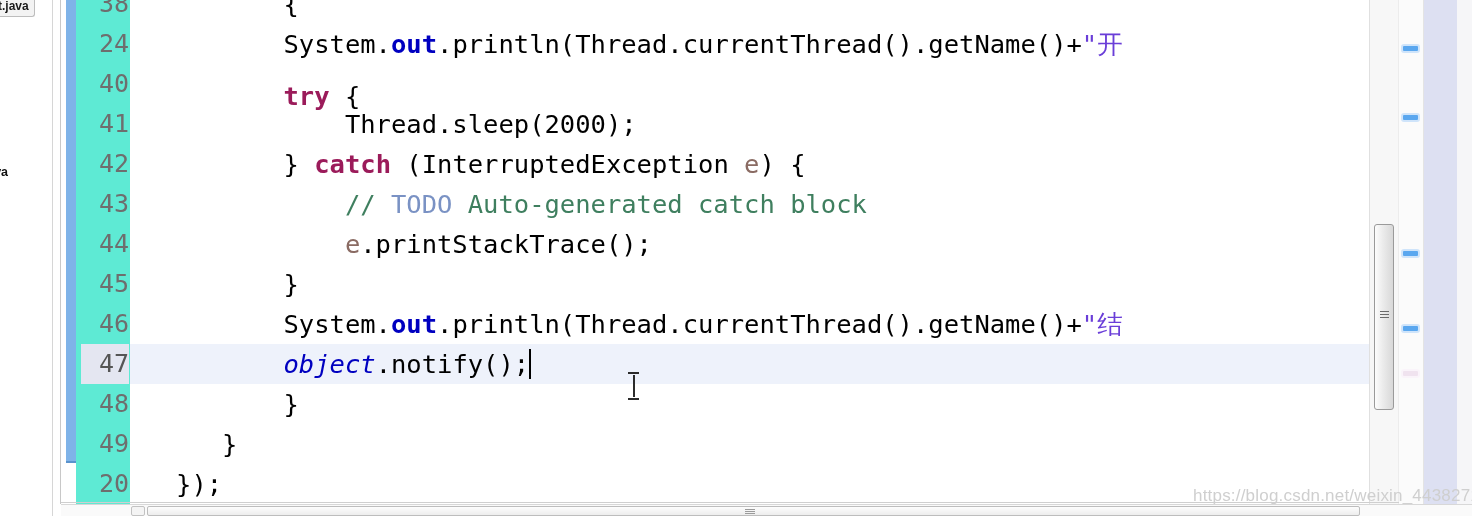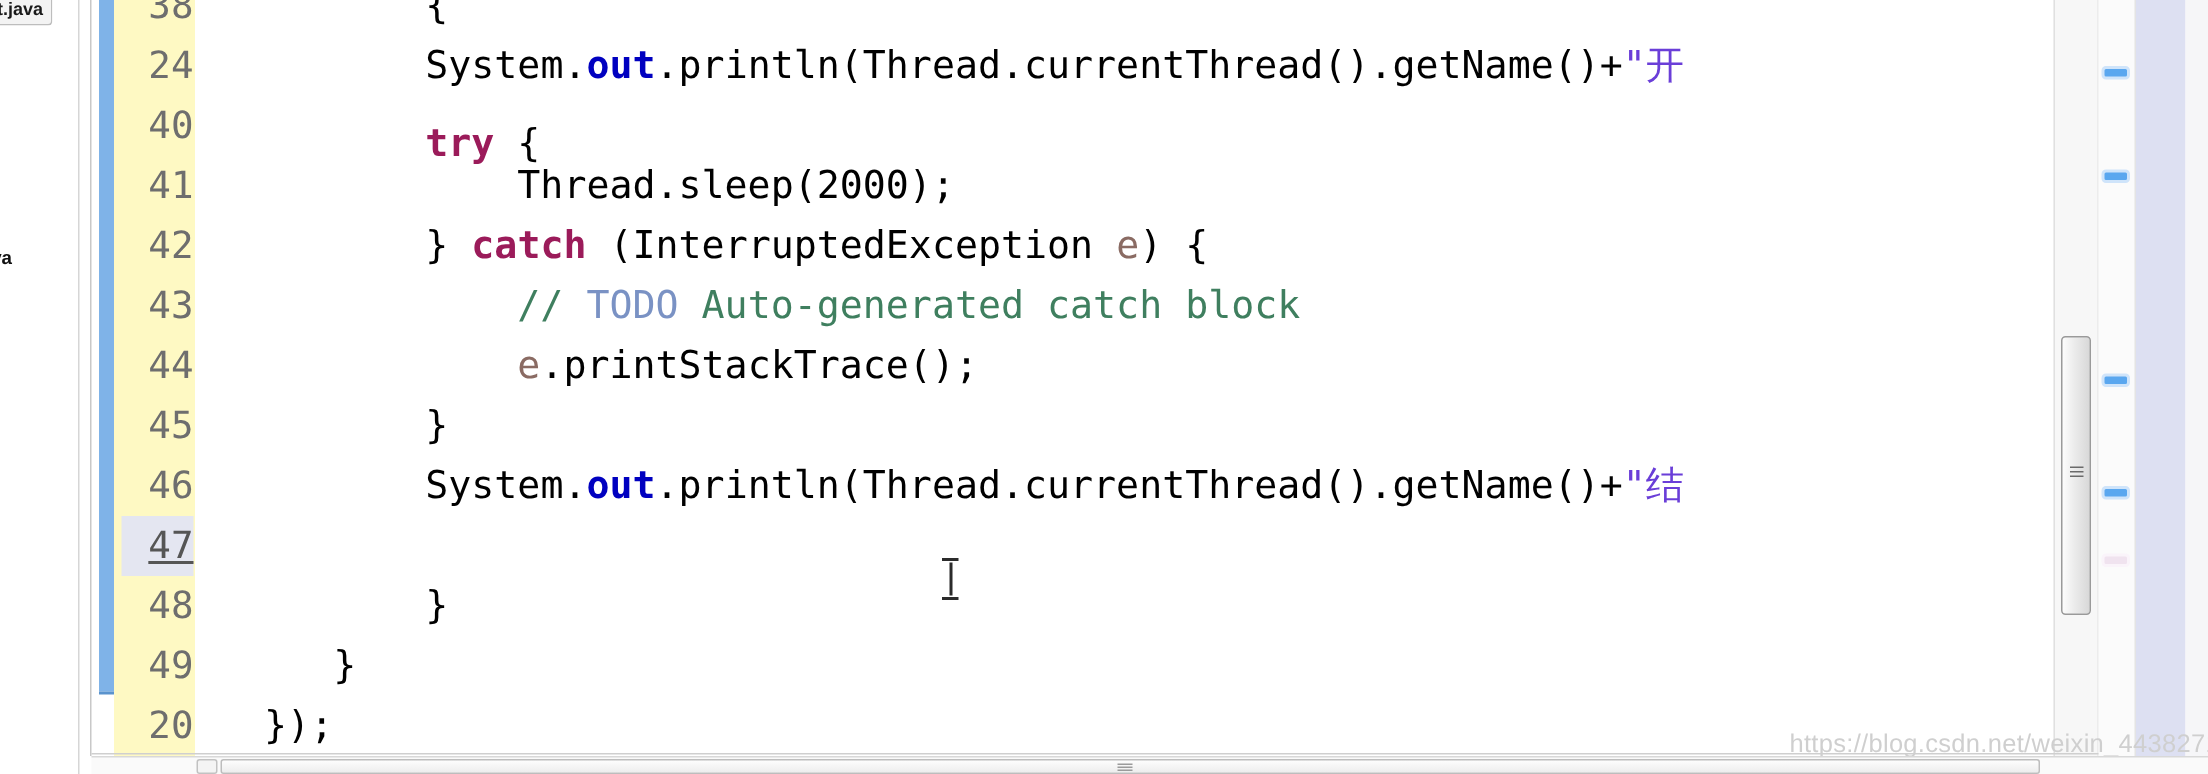--- a/index.html
+++ b/index.html
@@ -32,28 +32,28 @@
   
   .changebar {
     position:absolute; left:66px; top:0; width:10px; height:461px;
     background:#7fb3e8;
   }
   .changebar-cap { position:absolute; left:66px; top:461px; width:10px; height:2px; background:#5a93cd; }
 
   
   .gutter {
     position:absolute; left:76px; top:0; width:60px; height:504px;
-    background:#fef9c3; border-right:1px solid #e3e3e3;
+    background:#5eead4; border-right:1px solid #e3e3e3;
   }
   .gutter .ln {
     position:absolute; right:6px; width:48px; text-align:right;
     font-family:"DejaVu Sans Mono", monospace; font-size:25px; color:#6e6e6e;
     letter-spacing:0px; height:40px; line-height:40px;
   }
-  .gutter .ln.current { background:#e4e6f1; color:#555;text-decoration:underline; }
+  .gutter .ln.current { background:#e4e6f1; color:#555; }
 
   .todo-icon {
     position:absolute; left:60px; width:17px; height:15px;
   }
 
   
   .code {
     position:absolute; left:130px; top:0; right:103px; height:504px;
     background:#ffffff; overflow:hidden;
   }
@@ -188,20 +188,21 @@
   <div class="code">
       <div class="line" style="top: -16px;"><span style="display: inline-block; width: 153.5px;"></span><span class="">{</span></div>
       <div class="line" style="top: 24px;"><span style="display: inline-block; width: 153.5px;"></span><span class="">System.</span><span class="fld">out</span><span class="">.println(Thread.</span><span class="stat">currentThread</span><span class="">().getName()+</span><span class="str">"开</span></div>
       <div class="line" style="top: 76px;"><span style="display: inline-block; width: 153.5px;"></span><span class="kw">try</span><span class=""> {</span></div>
       <div class="line" style="top: 104px;"><span style="display: inline-block; width: 214.9px;"></span><span class="">Thread.</span><span class="stat">sleep</span><span class="">(2000);</span></div>
       <div class="line" style="top: 144px;"><span style="display: inline-block; width: 153.5px;"></span><span class="">} </span><span class="kw">catch</span><span class=""> (InterruptedException </span><span class="param">e</span><span class="">) {</span></div>
       <div class="line" style="top: 184px;"><span style="display: inline-block; width: 214.9px;"></span><span class="cmt">// </span><span class="todo">TODO</span><span class="cmt"> Auto-generated catch block</span></div>
       <div class="line" style="top: 224px;"><span style="display: inline-block; width: 214.9px;"></span><span class="param">e</span><span class="">.printStackTrace();</span></div>
       <div class="line" style="top: 264px;"><span style="display: inline-block; width: 153.5px;"></span><span class="">}</span></div>
       <div class="line" style="top: 304px;"><span style="display: inline-block; width: 153.5px;"></span><span class="">System.</span><span class="fld">out</span><span class="">.println(Thread.</span><span class="stat">currentThread</span><span class="">().getName()+</span><span class="str">"结</span></div>
+      <div class="line current" style="top: 344px;"><span style="display: inline-block; width: 153.5px;"></span><span class="var">object</span><span class="">.notify();</span><span class="caret"></span></div>
       <div class="line" style="top: 384px;"><span style="display: inline-block; width: 153.5px;"></span><span class="">}</span></div>
       <div class="line" style="top: 424px;"><span style="display: inline-block; width: 92.1px;"></span><span class="">}</span></div>
       <div class="line" style="top: 464px;"><span style="display: inline-block; width: 46.05px;"></span><span class="">});</span></div>
     </div>
 
   <div class="ibeam">
     <i class="t1"></i>
       <i class="stem"></i>
       <i class="t2"></i>
   </div>

